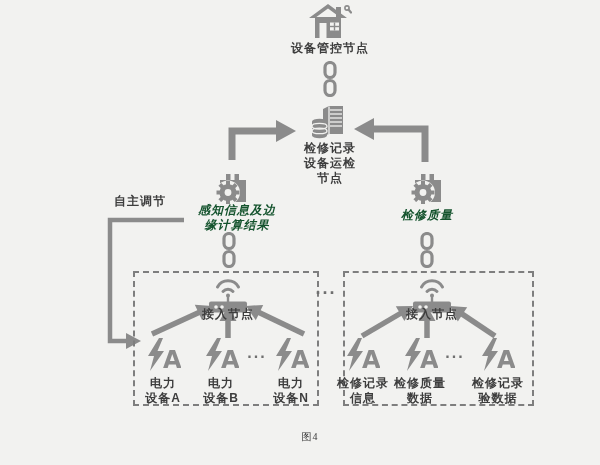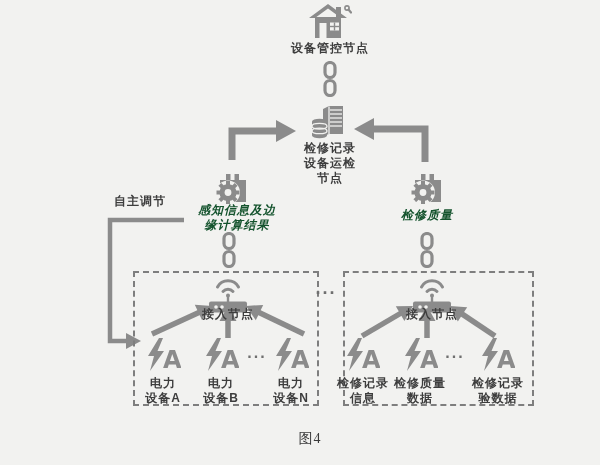--- a/index.html
+++ b/index.html
@@ -6,21 +6,21 @@
   #canvas{position:relative;width:600px;height:465px;background:#f2f2f0;overflow:hidden;
           font-family:"Liberation Sans","DejaVu Sans",sans-serif;}
   .abs{position:absolute;}
   .lbl{position:absolute;transform:translateX(-50%);text-align:center;white-space:pre-line;
        font-weight:bold;font-size:12px;line-height:15px;color:#3d3d3d;letter-spacing:1px;}
   .lbl-gray{color:#14532d;font-style:italic;}
   .dashed-box{position:absolute;border:2px dashed #7e7e7e;background:transparent;}
   .dots{position:absolute;transform:translateX(-50%);font-weight:bold;color:#6f6f6f;
         font-size:16px;letter-spacing:2px;line-height:14px;}
   .caption{position:absolute;transform:translateX(-50%);font-family:"Liberation Serif","DejaVu Serif",serif;
-           font-size:14px;color:#3a3a3a;letter-spacing:1px;}
+           font-size:10px;color:#3a3a3a;letter-spacing:1px;}
   svg{display:block;}
   #overlay{position:absolute;left:0;top:0;}
 </style>
 </head>
 <body>
 
 <div id="canvas">
 
   <svg width="0" height="0" style="position:absolute" aria-hidden="true">
     <defs>

